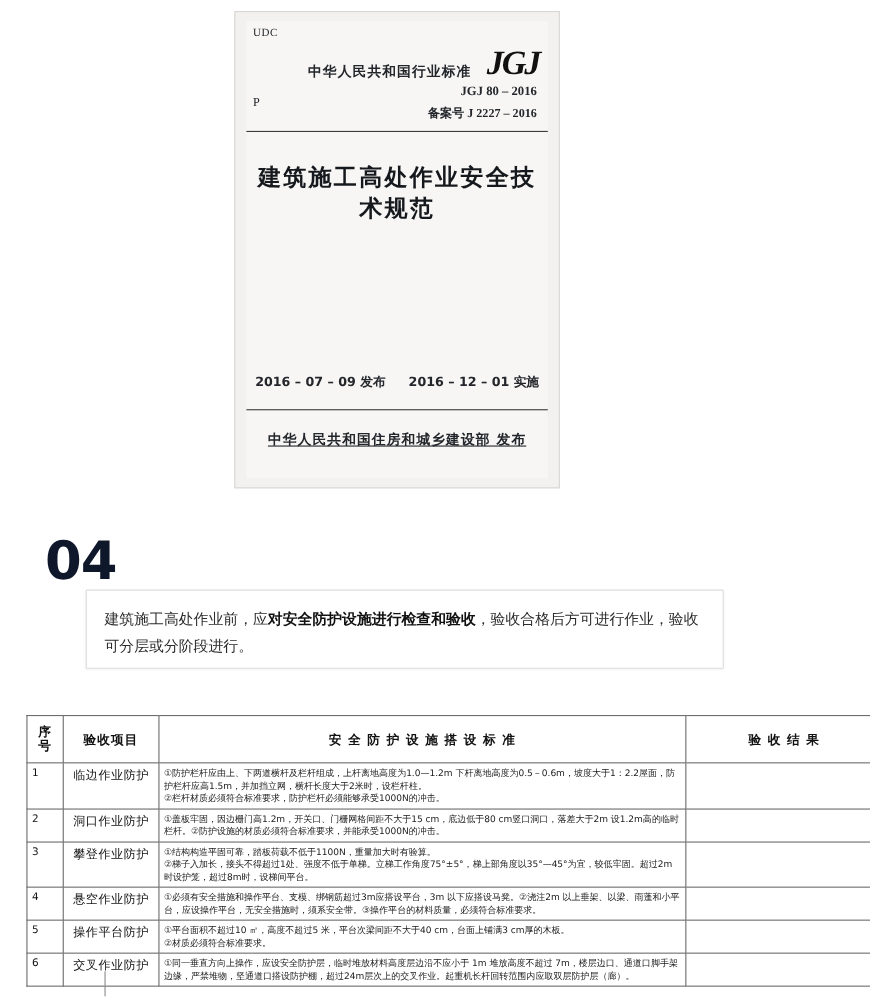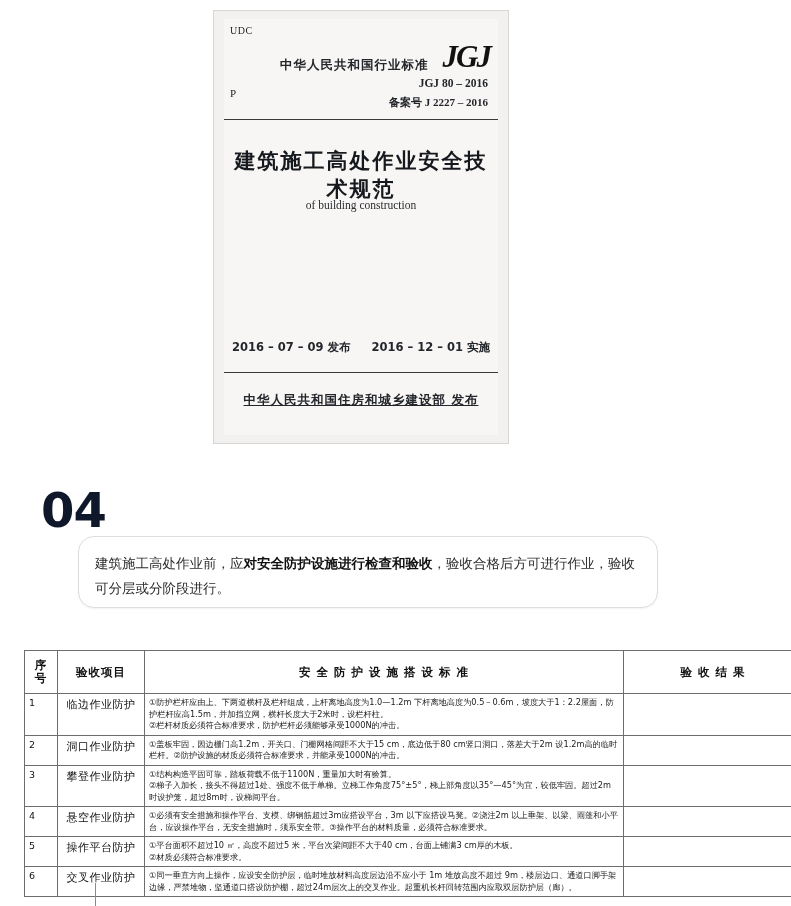--- a/index.html
+++ b/index.html
@@ -175,21 +175,21 @@
 
   
   .callout {
     position: absolute;
     left: 78px;
     top: 536px;
     width: 580px;
     height: 72px;
     background: #ffffff;
     border: 1px solid #dedede;
-    border-radius: 16px;
+    border-radius: 1px;
     box-shadow: 0 1px 2px rgba(0,0,0,0.05);
     box-sizing: border-box;
     padding: 14px 16px 0 16px;
   }
   .callout p {
     margin: 0;
     font-family: "DejaVu Sans", sans-serif;
     font-size: 13.5px;
     line-height: 25px;
     color: #2b2b2b;
@@ -267,21 +267,20 @@
 <div class="cover-wrap">
   <div class="cover-inner">
     <div class="udc">UDC</div>
     <div class="p-mark">P</div>
     <div class="cover-std-line">中华人民共和国行业标准</div>
     <div class="jgj-logo">JGJ</div>
     <div class="jgj-num">JGJ 80 – 2016</div>
     <div class="jgj-rec">备案号 J 2227 – 2016</div>
     <div class="rule-top"></div>
     <div class="cover-title">建筑施工高处作业安全技术规范</div>
-    <div class="cover-sub2">of building construction</div>
     <div class="date-pub">2016 – 07 – 09   发布</div>
     <div class="date-impl">2016 – 12 – 01   实施</div>
     <div class="rule-bottom"></div>
     <div class="issuer">中华人民共和国住房和城乡建设部    发布</div>
   </div>
 </div>
 
 <div class="section-num">04</div>
 
 <div class="callout">
@@ -325,20 +324,20 @@
         </tr>
         <tr>
           <td class="c-no">5</td>
           <td class="c-item">操作平台防护</td>
           <td class="c-std">①平台面积不超过10 ㎡，高度不超过5 米，平台次梁间距不大于40 cm，台面上铺满3 cm厚的木板。<br>②材质必须符合标准要求。</td>
           <td class="c-res"></td>
         </tr>
         <tr>
           <td class="c-no">6</td>
           <td class="c-item">交叉作业防护</td>
-          <td class="c-std">①同一垂直方向上操作，应设安全防护层，临时堆放材料高度层边沿不应小于 1m 堆放高度不超过 9m，楼层边口、通道口脚手架边缘，严禁堆物，坚通道口搭设防护棚，超过24m层次上的交叉作业。起重机长杆回转范围内应取双层防护层（廊）。</td>
+          <td class="c-std">①同一垂直方向上操作，应设安全防护层，临时堆放材料高度层边沿不应小于 1m 堆放高度不超过 7m，楼层边口、通道口脚手架边缘，严禁堆物，坚通道口搭设防护棚，超过24m层次上的交叉作业。起重机长杆回转范围内应取双层防护层（廊）。</td>
           <td class="c-res"></td>
         </tr>
       </tbody>
   </table>
 </div>
 
 <div class="divider-bottom"></div>
 
 </body></html>

